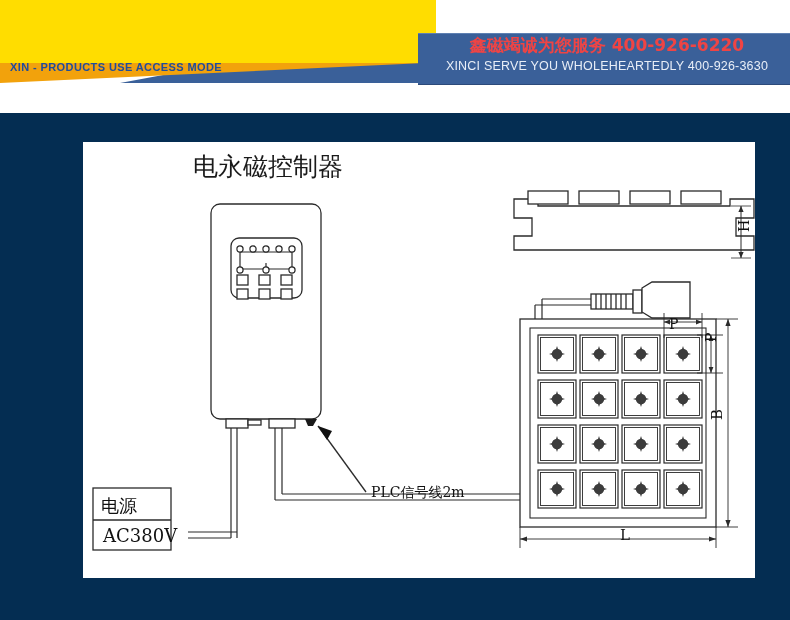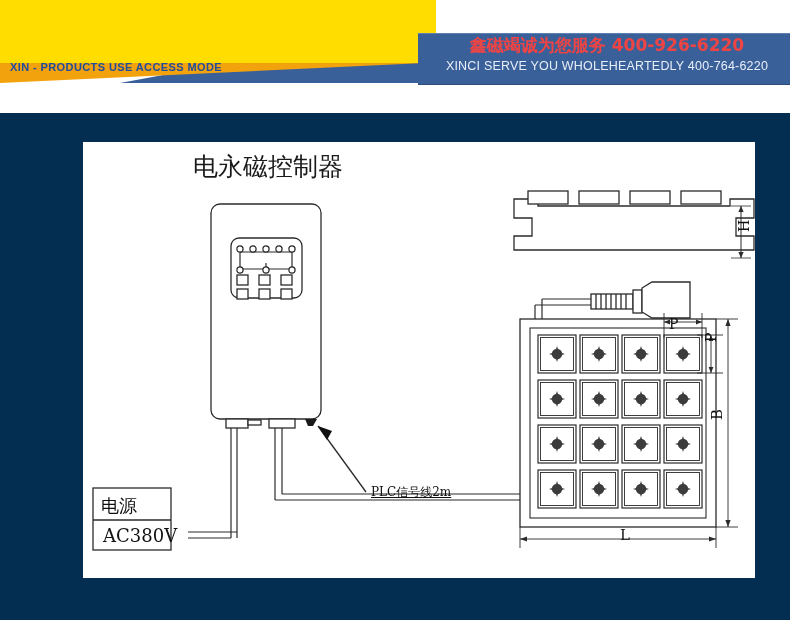--- a/index.html
+++ b/index.html
@@ -66,21 +66,21 @@
   .dg-title{
     position:absolute;left:110px;top:8px;
     font-family:"DejaVu Serif", serif;
     font-size:25px;color:#1a1a1a;white-space:nowrap;
   }
   .lbl{
     position:absolute;
     font-family:"DejaVu Serif", serif;
     color:#111111;white-space:nowrap;
   }
-  .lbl-plc{left:288px;top:342px;font-size:12px;text-decoration:underline;}
+  .lbl-plc{left:288px;top:342px;font-size:14px;}
   .lbl-ps1{left:18px;top:352px;font-size:18px;}
   .lbl-ps2{left:20px;top:383px;font-size:18px;}
   .lbl-L{left:537px;top:384px;font-size:15px;}
   .lbl-B{left:625px;top:278px;font-size:15px;transform:rotate(-90deg);transform-origin:left top;}
   .lbl-H{left:653px;top:90px;font-size:14px;transform:rotate(-90deg);transform-origin:left top;}
   .lbl-P1{left:586px;top:174px;font-size:14px;}
   .lbl-P2{left:620px;top:200px;font-size:14px;transform:rotate(-90deg);transform-origin:left top;}
 </style>
 </head>
 <body>
@@ -99,21 +99,21 @@
 
     <div class="hdr-yellow"></div>
     <svg class="hdr-yellow-tail" width="436" height="63" viewBox="0 0 436 63">
       <polygon points="0,0 436,0 436,63 0,63" fill="#FFDD00"></polygon>
     </svg>
 
     <div class="hdr-subtitle">XIN - PRODUCTS USE ACCESS MODE</div>
 
     <div class="hdr-blue-band"></div>
     <div class="hdr-right-cn">鑫磁竭诚为您服务 400-926-6220</div>
-    <div class="hdr-right-en">XINCI SERVE YOU WHOLEHEARTEDLY 400-764-6220</div>
+    <div class="hdr-right-en">XINCI SERVE YOU WHOLEHEARTEDLY 400-926-3630</div>
   </div>
 
   <div class="navy"></div>
 
   <div class="canvas">
     <div class="diagram">
 
       <svg width="672" height="436" viewBox="0 0 672 436" style="position:absolute;left:0;top:0;">
         <g fill="none" stroke="#2b2b2b" stroke-width="1.3">
 

